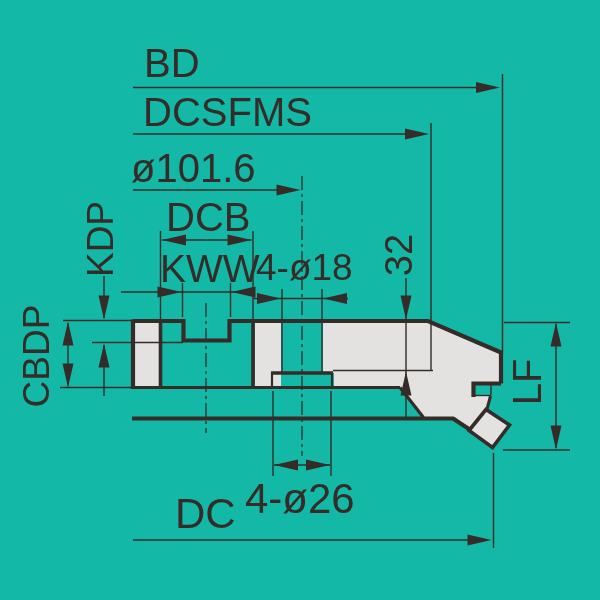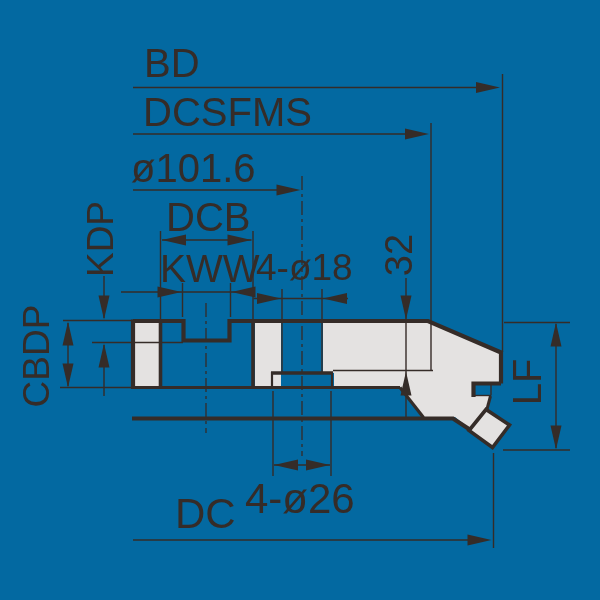--- a/index.html
+++ b/index.html
@@ -1,17 +1,17 @@
 <!DOCTYPE html>
 <html><head>
 <meta charset="utf-8">
 <style>
   html,body{margin:0;padding:0;background:#ffffff;}
   body{width:600px;height:600px;overflow:hidden;font-family:"Liberation Sans",sans-serif;}
-  #stage{width:600px;height:600px;position:relative;background:#0369a1;}
+  #stage{width:600px;height:600px;position:relative;background:#14b8a6;}
   svg{display:block;}
   text{fill:#352c28;font-family:"Liberation Sans","DejaVu Sans",sans-serif;font-weight:400;}
   .thin{stroke:#352c28;stroke-width:1.4;fill:none;}
   .center{stroke:#352c28;stroke-width:1.3;fill:none;stroke-dasharray:14 4 3 4;}
   .med{stroke:#352c28;fill:none;}
   .thick{stroke:#352c28;stroke-width:4.2;fill:none;stroke-linejoin:miter;}
   .arrow{fill:#352c28;stroke:none;}
   .gray{fill:#e4e2e1;stroke:none;}
 </style>
 </head>

